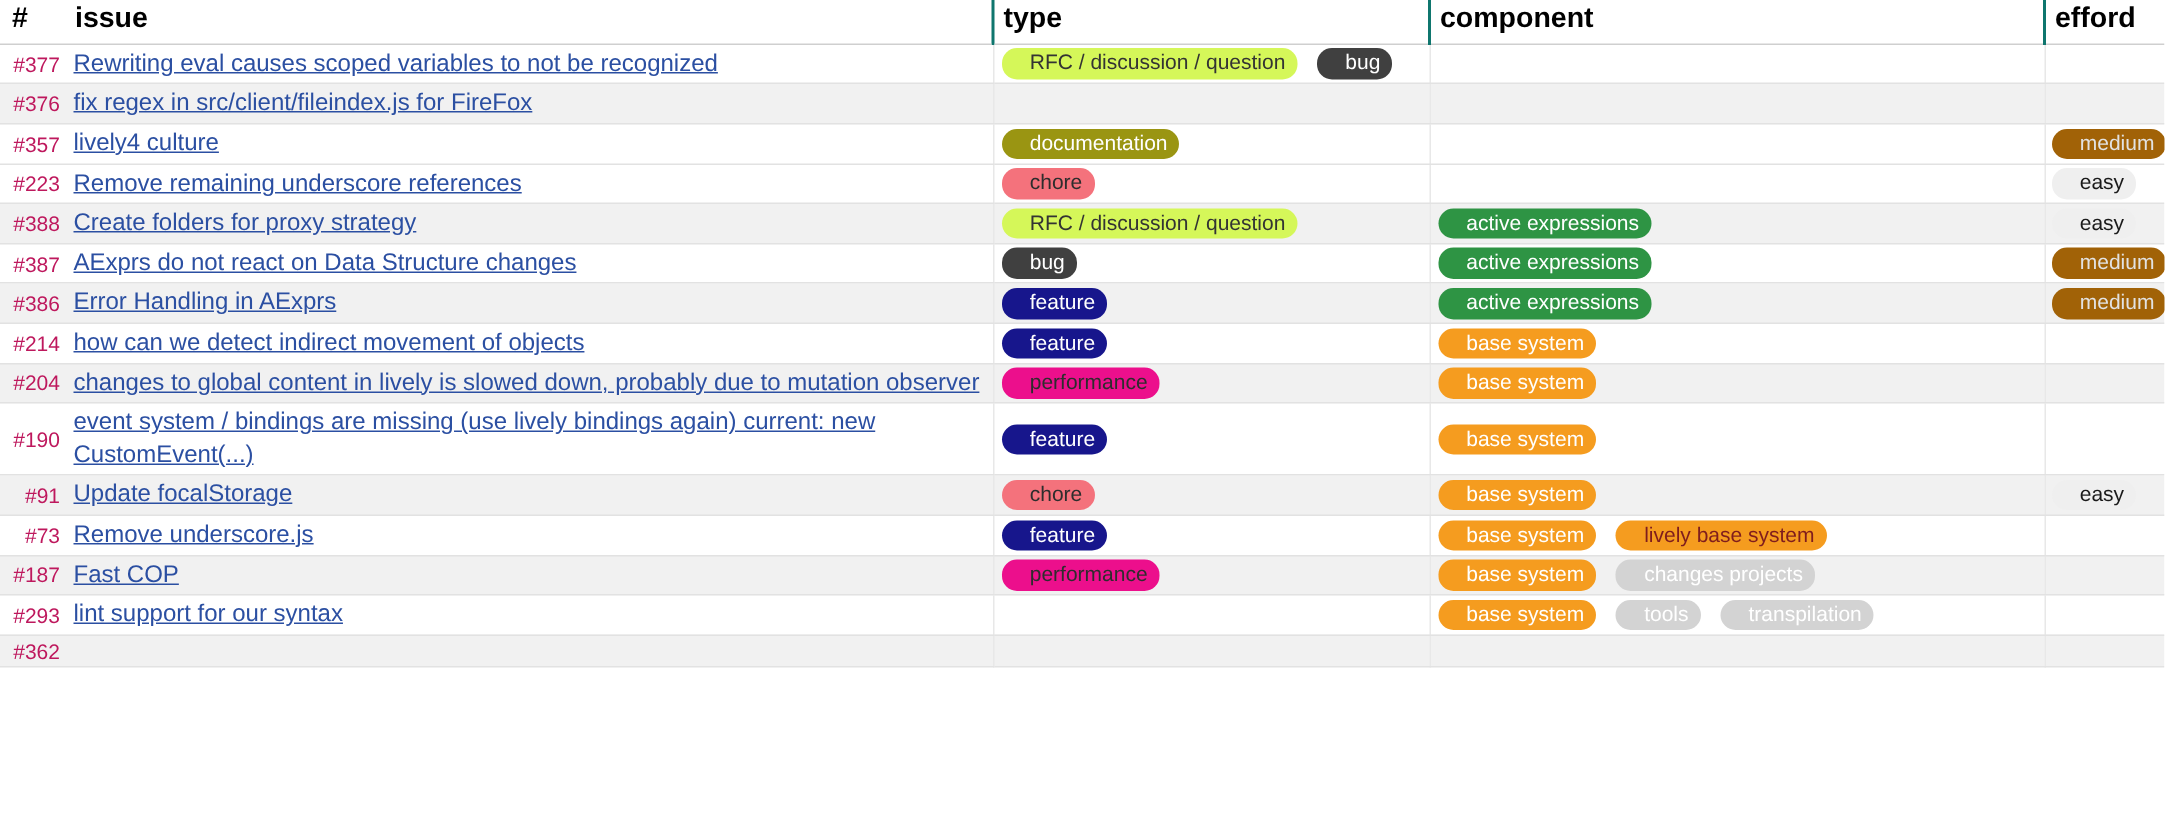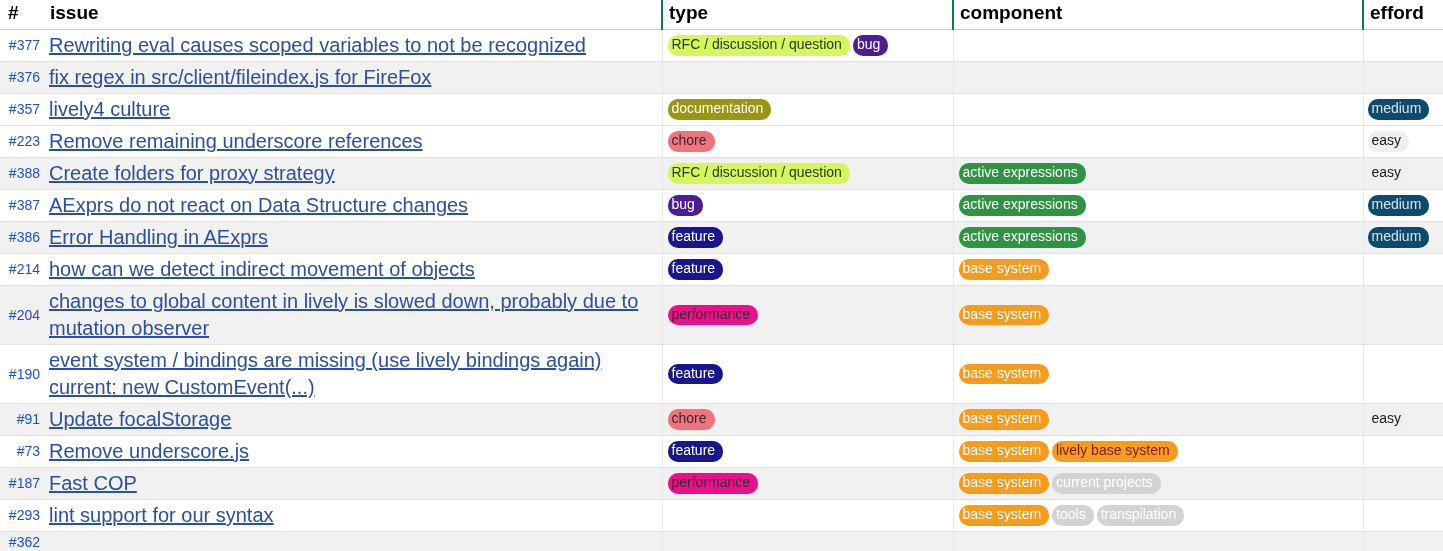--- a/index.html
+++ b/index.html
@@ -47,72 +47,72 @@
   tbody td {
     border-bottom: 1px solid #e2e2e2;
     border-right: 1px solid #e8e8e8;
     padding: 0;
     vertical-align: middle;
     line-height: 1.15;
   }
   tbody td.cell-eff { border-right: none; }
 
   td.cell-num {
-    color: #1d4ed8;
+    color: #be185d;
     font-size: 14px;
     text-align: right;
     padding: 2px 4px 2px 2px;
     white-space: nowrap;
     border-right: none;
   }
   td.cell-issue {
     padding: 2px 4px 2px 5px;
   }
   td.cell-issue a {
     color: #2b4fa2;
     text-decoration: underline;
-    font-size: 20px;
+    font-size: 16px;
     line-height: 1.35;
     cursor: pointer;
   }
   td.cell-type, td.cell-comp {
     padding: 2px 4px 2px 5px;
     white-space: nowrap;
   }
   td.cell-eff {
     padding: 2px 4px 2px 4px;
     white-space: nowrap;
   }
 
   .tag {
     display: inline-block;
     border-radius: 10px;
-    padding: 1px 8px 2px 4px;
+    padding: 1px 8px 2px 19px;
     font-size: 14px;
     line-height: 1.25;
-    margin-right: 3px;
+    margin-right: 13px;
     vertical-align: middle;
     white-space: nowrap;
     cursor: pointer;
   }
 
   
   .tag.rfc         { background:#d5f759; color:#333333; }
-  .tag.bug         { background:#4c1d95; color:#ffffff; }
+  .tag.bug         { background:#404040; color:#ffffff; }
   .tag.documentation { background:#9a9512; color:#ffffff; }
   .tag.chore       { background:#f4727c; color:#2d2d2d; }
   .tag.feature     { background:#17168c; color:#ffffff; }
   .tag.performance { background:#ec0f8c; color:#2d2d2d; }
 
   .tag.activeexpressions { background:#2e9444; color:#ffffff; }
   .tag.basesystem        { background:#f59c1f; color:#ffffff; }
   .tag.livelybasesystem  { background:#f59c1f; color:#7f1d1d; }
   .tag.neutral           { background:#d3d3d3; color:#ffffff; }
 
-  .tag.medium { background:#0c4a6e; color:#e2e2e2; }
+  .tag.medium { background:#a16207; color:#e2e2e2; }
   .tag.easy   { background:#efefef; color:#1a1a1a; }
 </style>
 </head>
 <body>
 
 <table class="issue-table">
   <colgroup>
     <col class="c-num">
       <col class="c-issue">
       <col class="c-type">
@@ -210,21 +210,21 @@
         <td class="cell-num">#73</td>
         <td class="cell-issue"><a>Remove underscore.js</a></td>
         <td class="cell-type"><span class="tag feature">feature</span></td>
         <td class="cell-comp"><span class="tag basesystem">base system</span><span class="tag livelybasesystem">lively base system</span></td>
         <td class="cell-eff"></td>
       </tr>
       <tr class="alt">
         <td class="cell-num">#187</td>
         <td class="cell-issue"><a>Fast COP</a></td>
         <td class="cell-type"><span class="tag performance">performance</span></td>
-        <td class="cell-comp"><span class="tag basesystem">base system</span><span class="tag neutral">current projects</span></td>
+        <td class="cell-comp"><span class="tag basesystem">base system</span><span class="tag neutral">changes projects</span></td>
         <td class="cell-eff"></td>
       </tr>
       <tr>
         <td class="cell-num">#293</td>
         <td class="cell-issue"><a>lint support for our syntax</a></td>
         <td class="cell-type"></td>
         <td class="cell-comp"><span class="tag basesystem">base system</span><span class="tag neutral">tools</span><span class="tag neutral">transpilation</span></td>
         <td class="cell-eff"></td>
       </tr>
       <tr class="alt">

